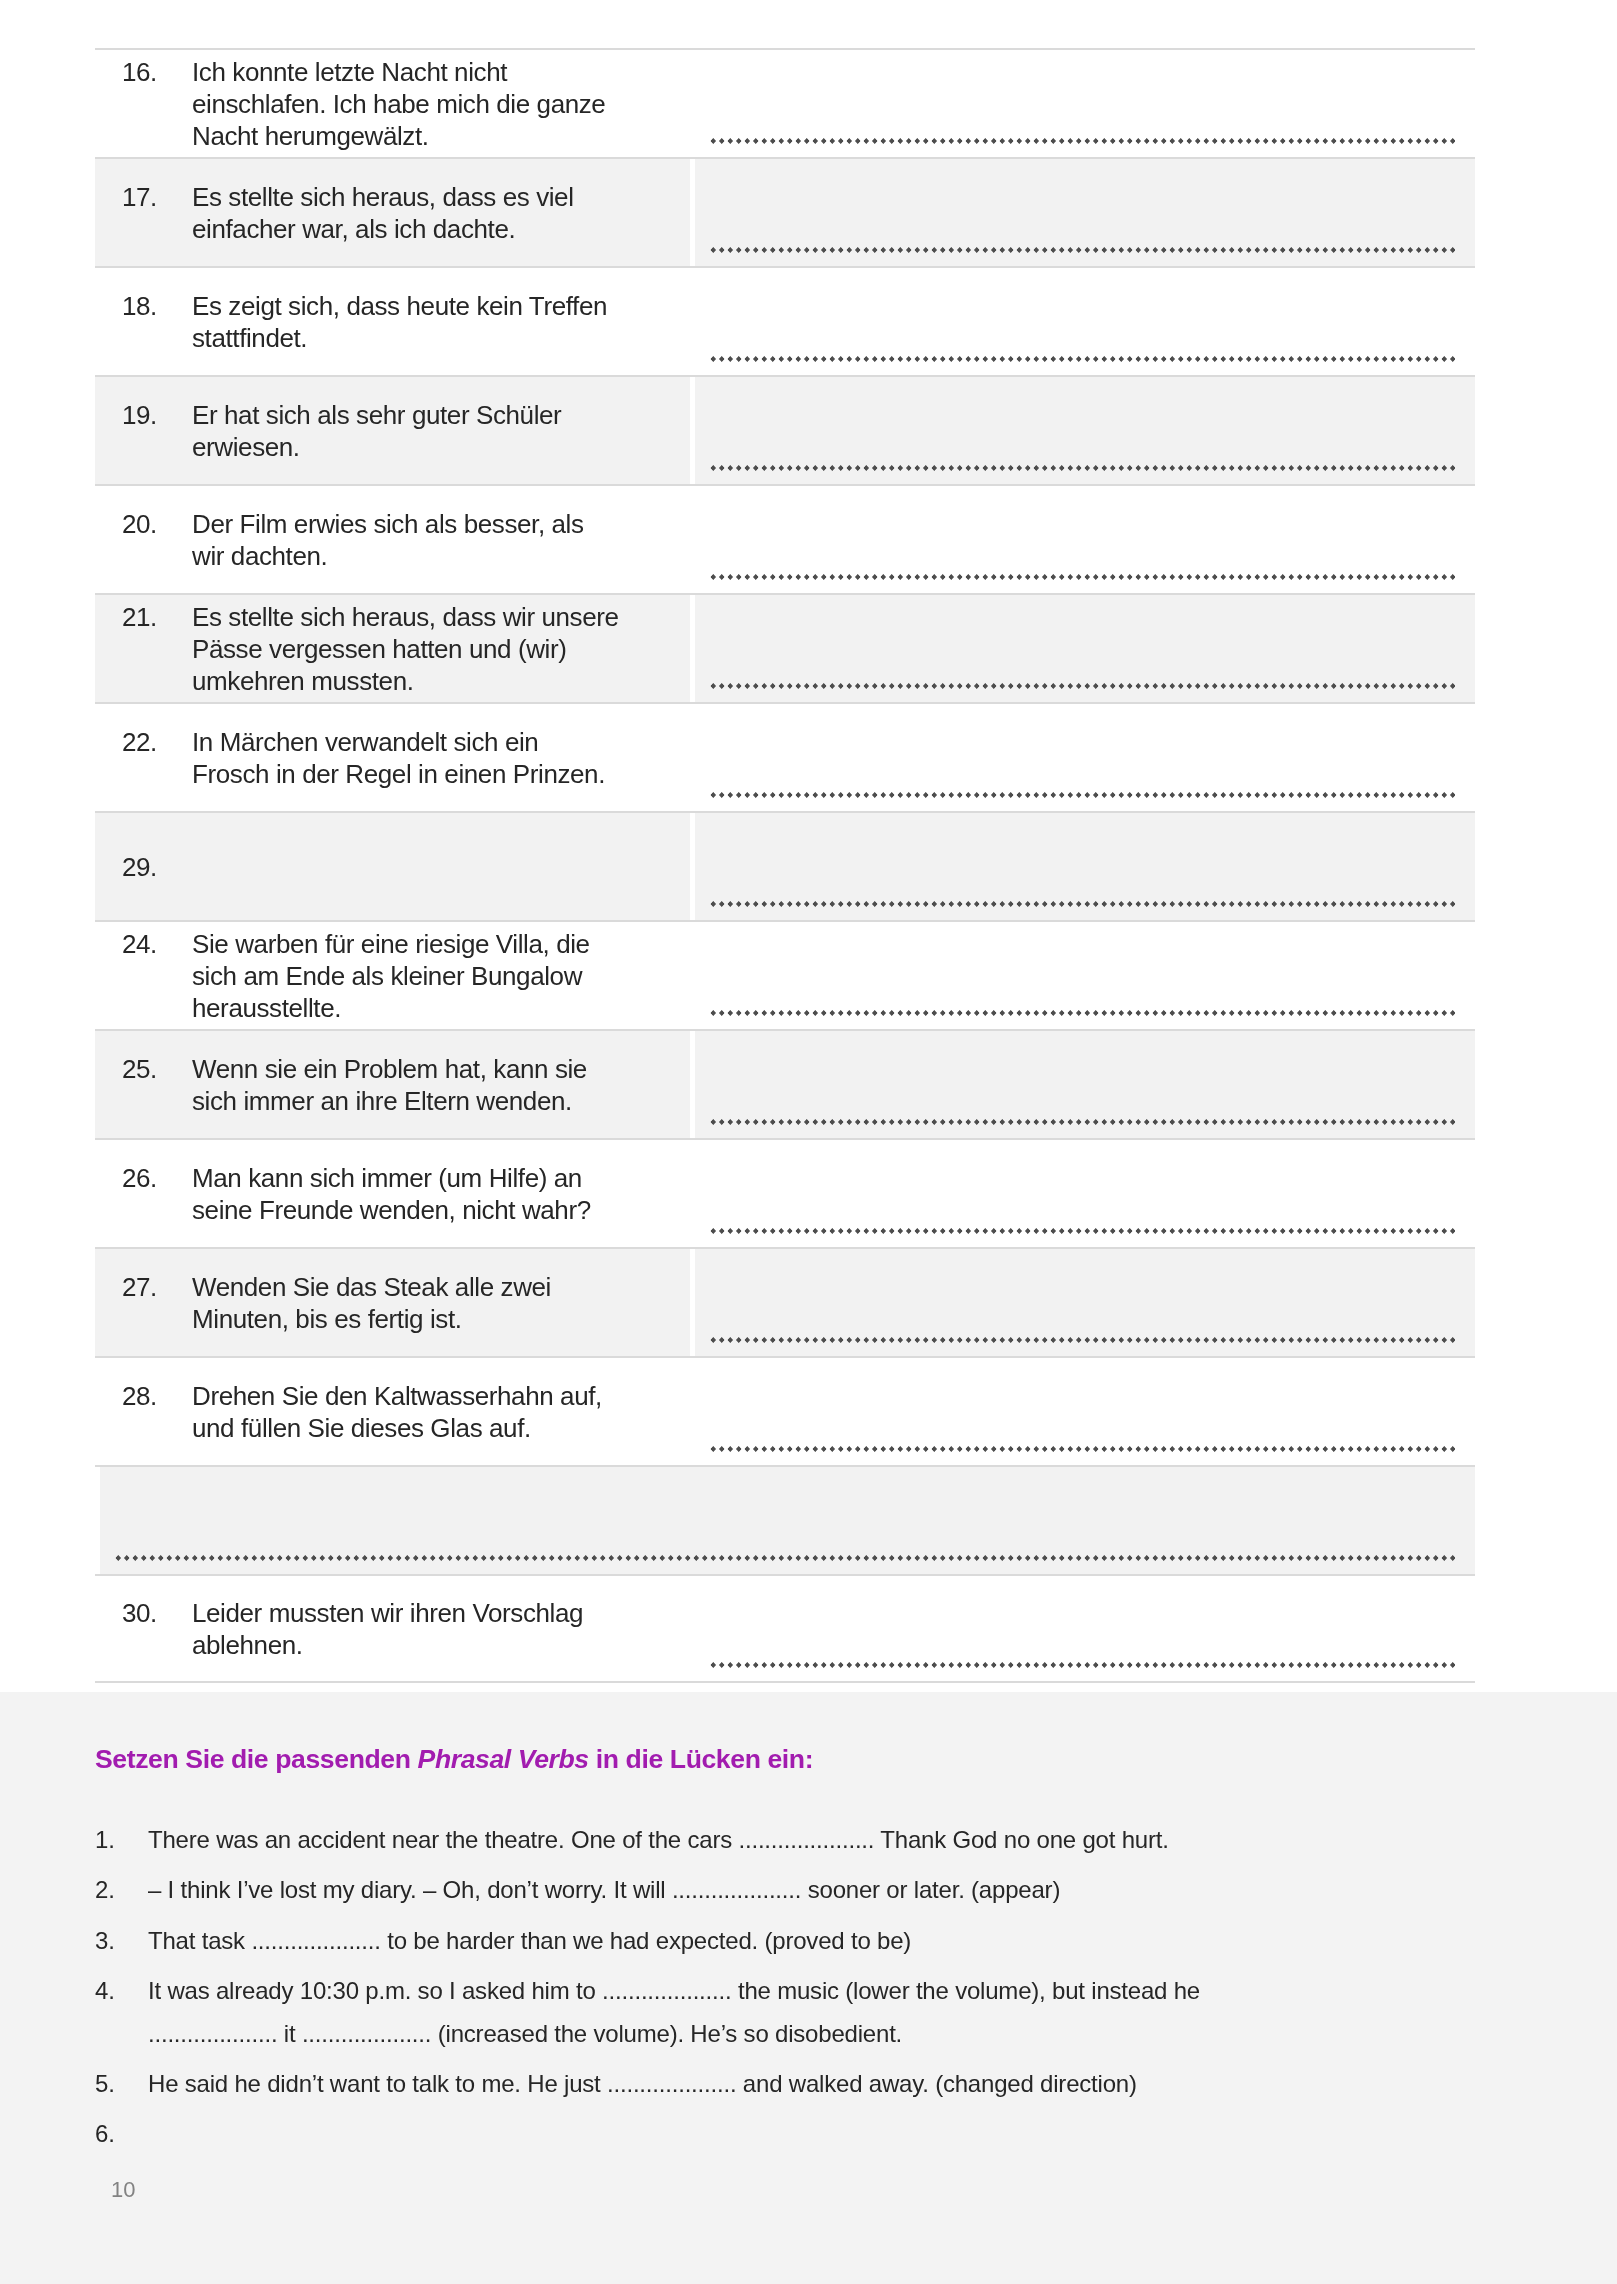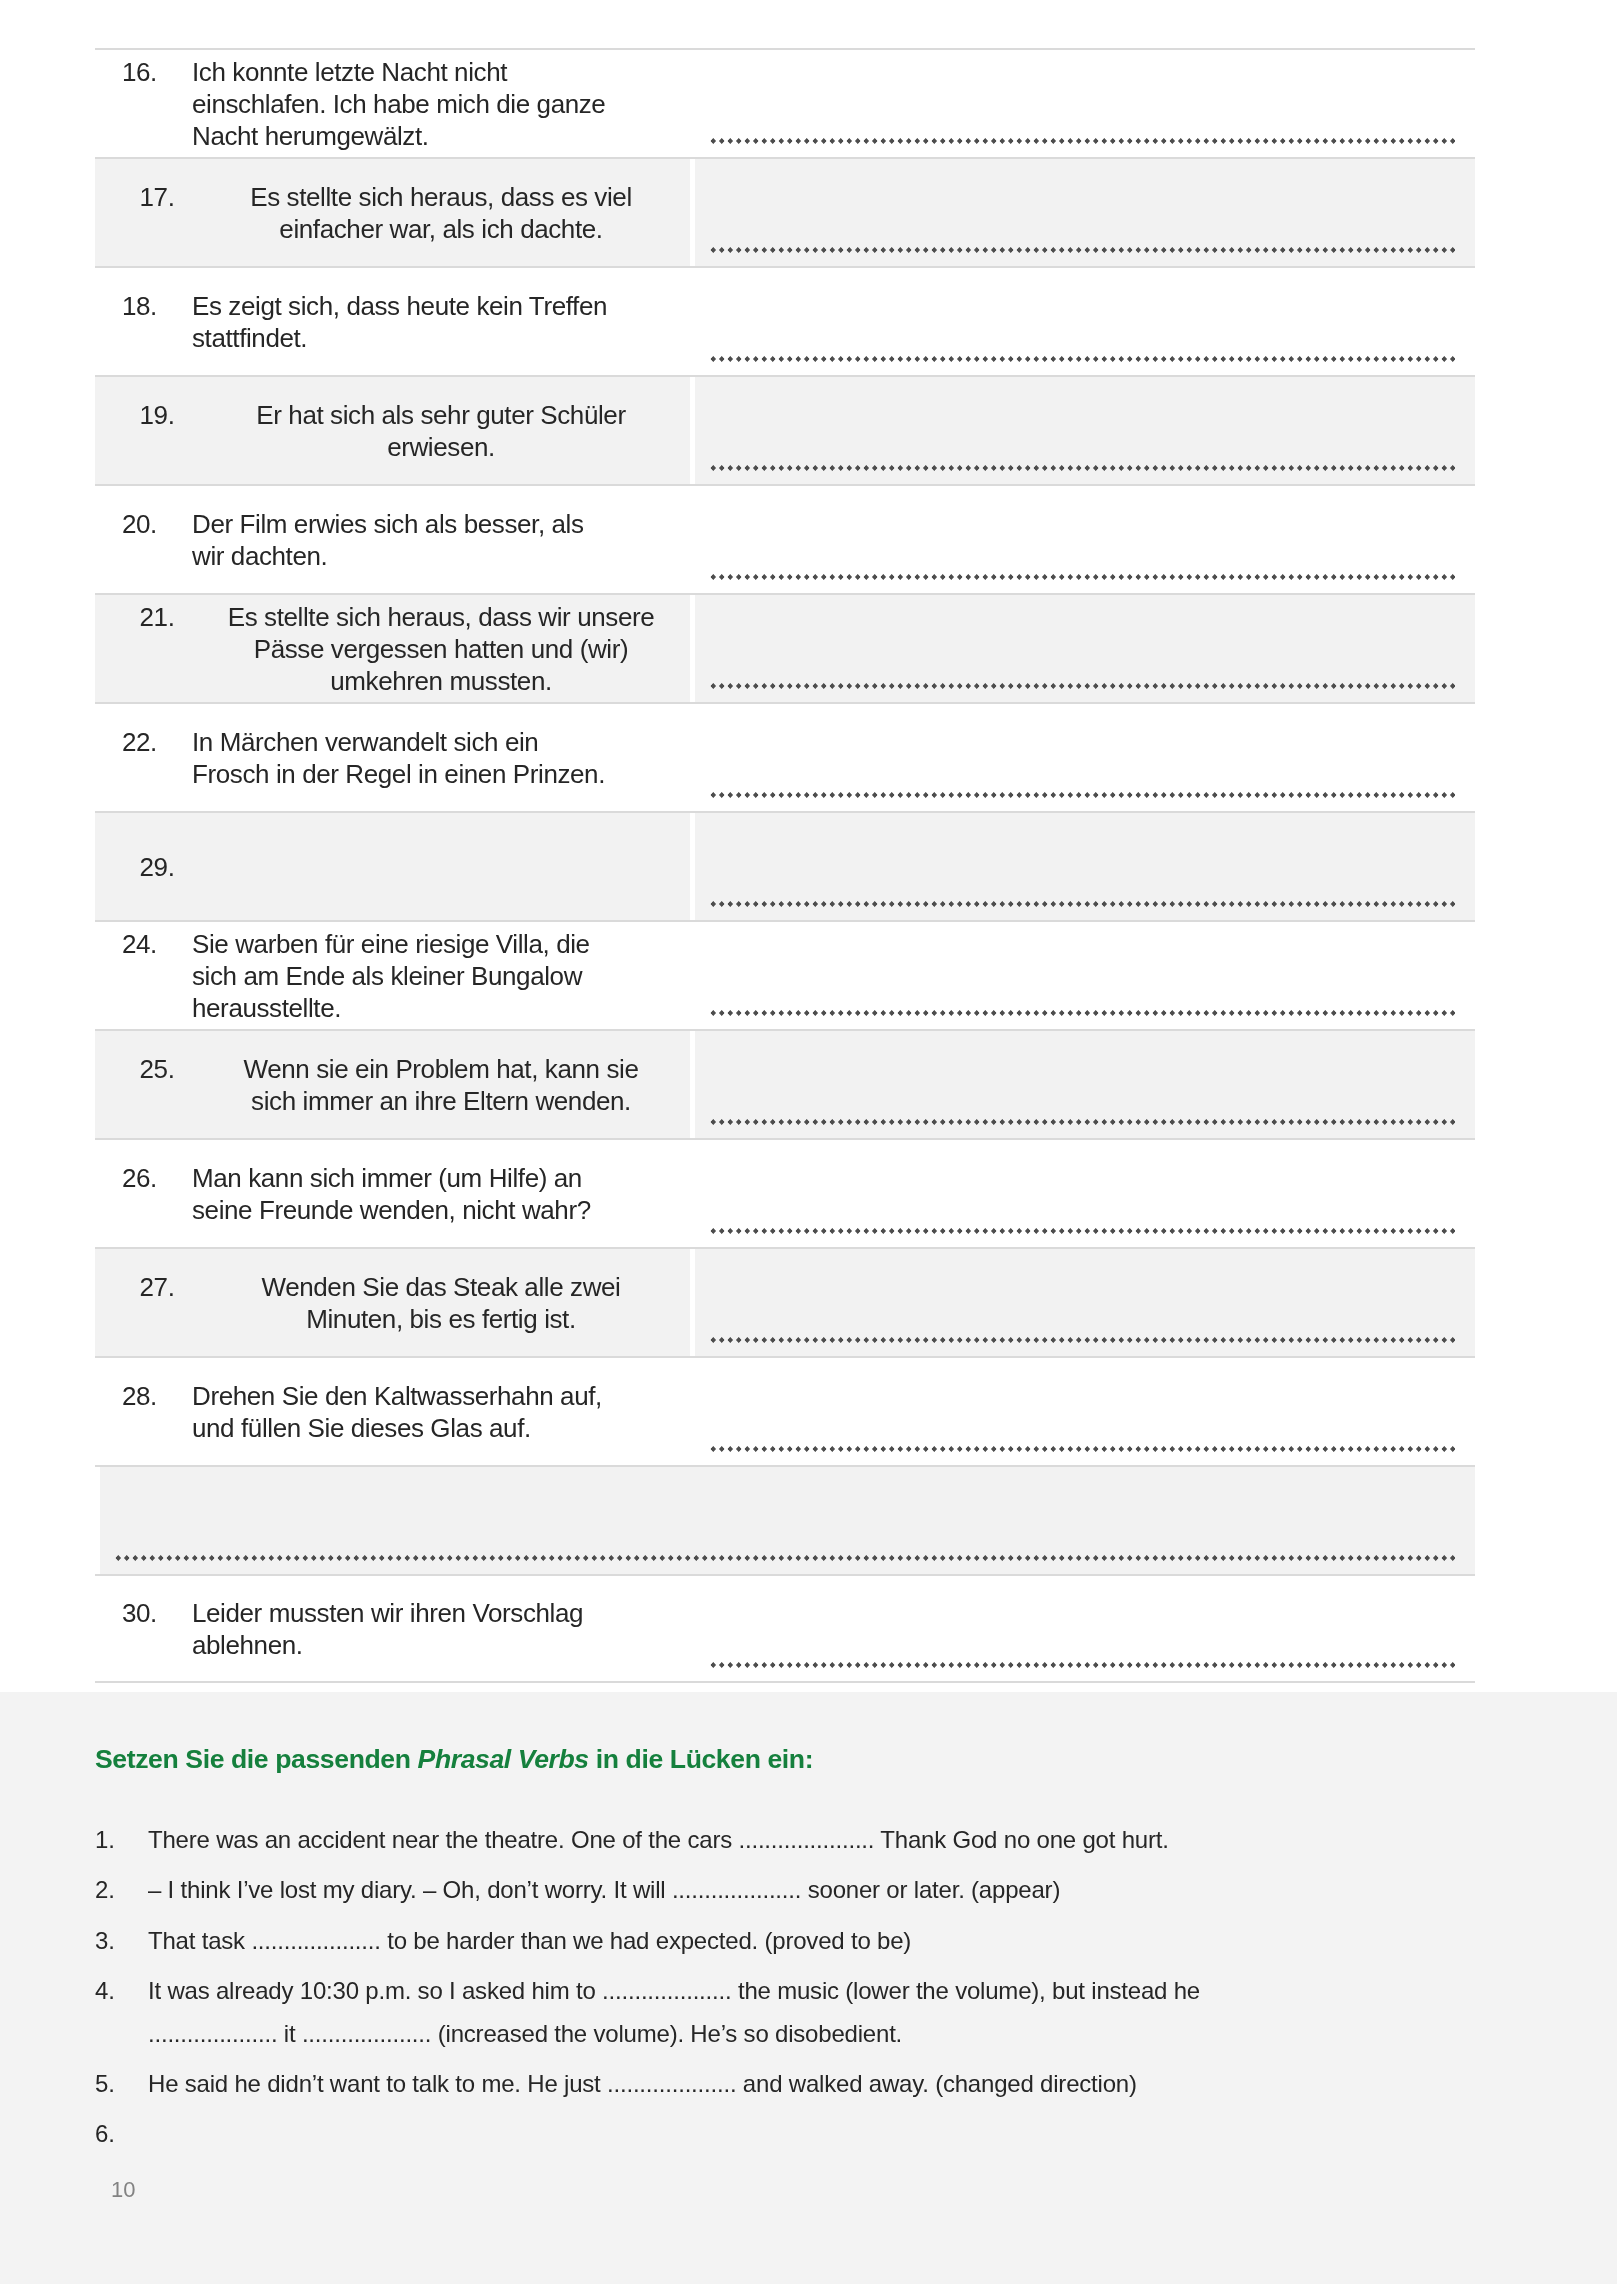--- a/index.html
+++ b/index.html
@@ -44,40 +44,40 @@
     flex-shrink:0;
   }
   .row-text{
     width:498px;
     font-size:26px;line-height:32px;letter-spacing:-0.4px;
     white-space:pre-line;
   }
   .row-gap{width:4.8px;background:#ffffff;flex-shrink:0;}
   .row-right{flex:1;position:relative;}
   .row.shaded .row-left,
-  .row.shaded .row-right{background:var(--row-shaded);text-align:center;}
+  .row.shaded .row-right{background:var(--row-shaded);}
   .dotline{
     position:absolute;left:14.5px;right:20px;bottom:12px;height:8px;
     background-image:radial-gradient(2.1px 2.7px at 50% 50%, var(--dot) 97%, rgba(77,77,77,0) 100%);
     background-size:8.5px 8px;
     background-repeat:repeat-x;
     background-position:left center;
   }
 
   
   .phrasal-section{
     position:absolute;left:0;top:1692px;width:1618px;height:592px;
     background:var(--section-bg);
     box-sizing:border-box;
     padding:50px 143px 0 95px;
   }
   .section-heading{
     margin:0 0 42px 0;
     font-size:26.6px;line-height:34px;letter-spacing:-0.4px;
-    font-weight:bold;color:#15803d;
+    font-weight:bold;color:#a21caf;
   }
   .section-heading .it{font-style:italic;}
   .fill-list{margin:0;padding:0;list-style:none;}
   .fill-item{
     display:flex;
     font-size:24px;line-height:43px;letter-spacing:-0.2px;
     margin-bottom:7.3px;
   }
   .item-num{width:53px;flex-shrink:0;}
   .item-text{white-space:pre-line;}

